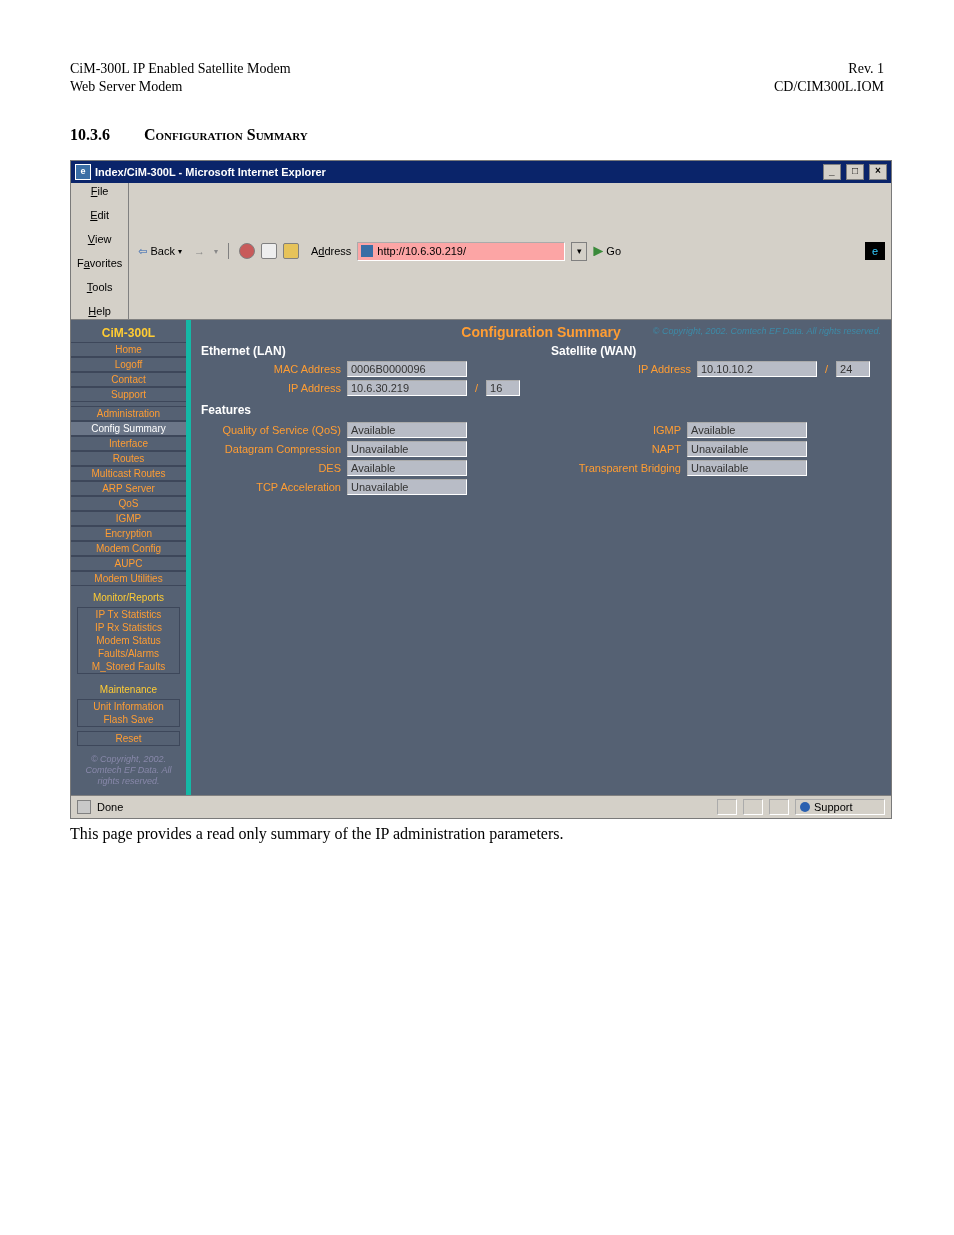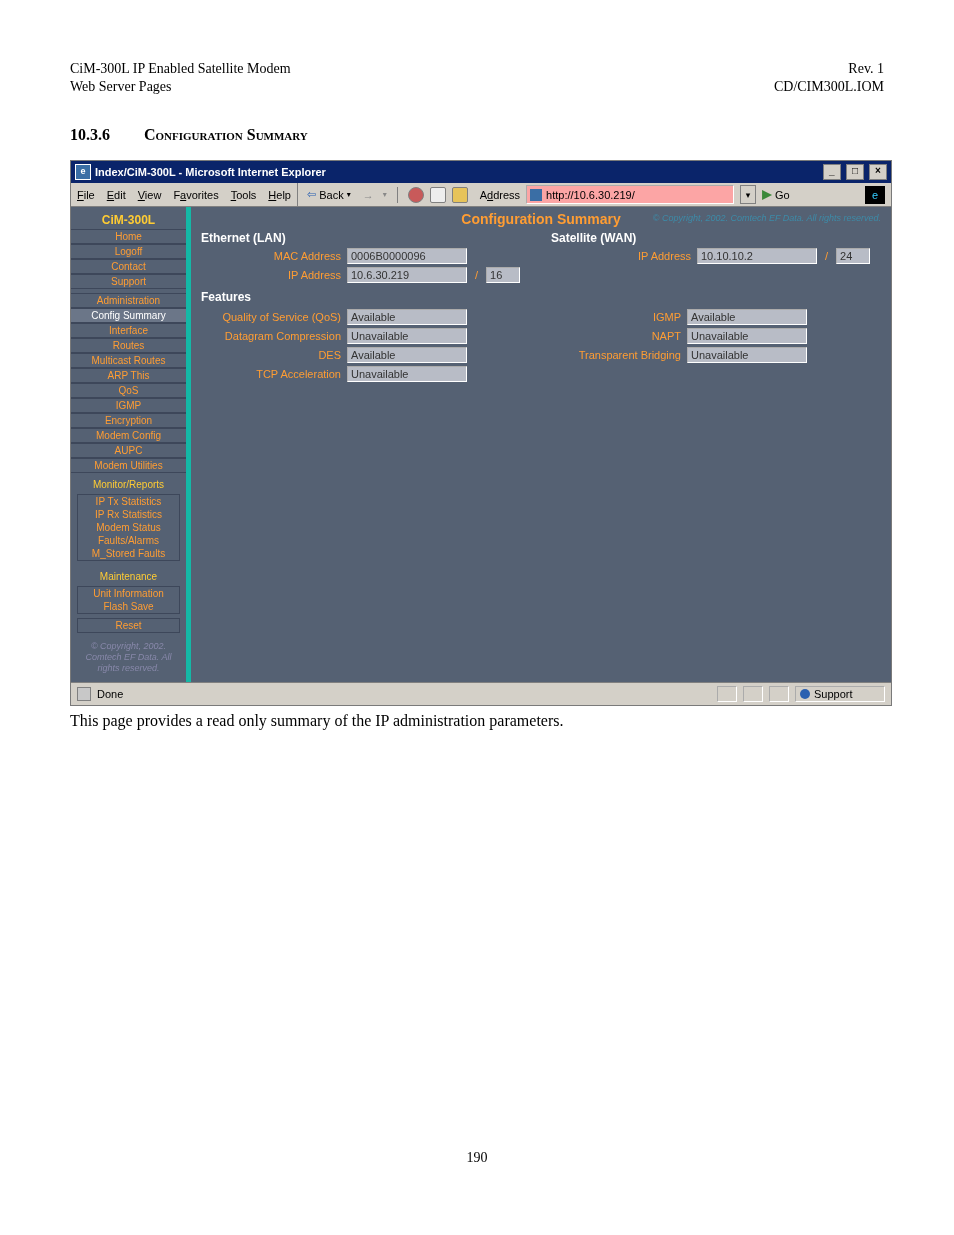--- a/index.html
+++ b/index.html
@@ -53,21 +53,21 @@
     line-height:12px; color:#fff;
   }
   .titlebar .spacer { flex: 1; }
   .winbtns span {
     display:inline-block; width:16px; height:14px; background:#d4d0c8;
     border:1px solid #808080; margin-left:2px; text-align:center;
     color:#000; font-family: Arial; font-size:10px; line-height:12px;
   }
   .menubar {
     display:flex; gap:12px; padding:2px 6px;
-    border-bottom:1px solid #808080; align-items:center;
+    border-bottom:1px solid #808080; align-items:center;flex-direction:column;
   }
   .menubar .menu-item { cursor:default; }
   .menubar .menu-item u { text-decoration: underline; }
   .toolbar {
     display:flex; align-items:center; gap:6px;
     padding:2px 6px; border-bottom:1px solid #808080;
   }
   .tb-btn { display:inline-flex; align-items:center; gap:3px; padding:1px 3px; }
   .tb-sep { width:1px; height:16px; background:#808080; margin:0 4px; }
   .tb-icon {
@@ -159,21 +159,21 @@
   .body-text { font-size: 16px; margin-top: 6px; }
   .page-number { text-align:center; font-size:14px; margin-top:420px; }
 </style>
 </head>
 <body>
 
 <div class="page">
   <div class="doc-header">
     <div class="left">
       <div>CiM-300L IP Enabled Satellite Modem</div>
-      <div>Web Server Pages</div>
+      <div>Web Server Modem</div>
     </div>
     <div class="right">
       <div>Rev. 1</div>
       <div>CD/CIM300L.IOM</div>
     </div>
   </div>
 
   <div class="section-title">
     <span class="section-num">10.3.6</span>
     <span class="smallcaps">Configuration Summary</span>
@@ -233,21 +233,21 @@
         <div class="hdr">CiM-300L</div>
         <a>Home</a>
         <a>Logoff</a>
         <a>Contact</a>
         <a>Support</a>
         <a style="margin-top:4px;">Administration</a>
         <a class="active">Config Summary</a>
         <a>Interface</a>
         <a>Routes</a>
         <a>Multicast Routes</a>
-        <a>ARP This</a>
+        <a>ARP Server</a>
         <a>QoS</a>
         <a>IGMP</a>
         <a>Encryption</a>
         <a>Modem Config</a>
         <a>AUPC</a>
         <a>Modem Utilities</a>
 
         <div class="grp">Monitor/Reports</div>
         <div class="box">
           <a>IP Tx Statistics</a>

